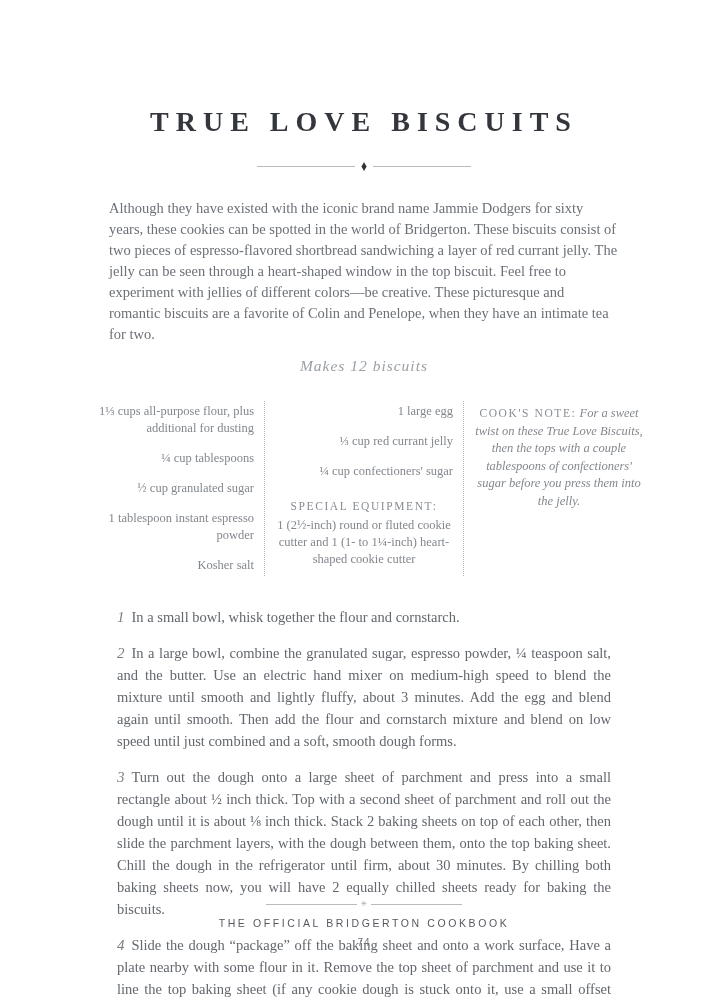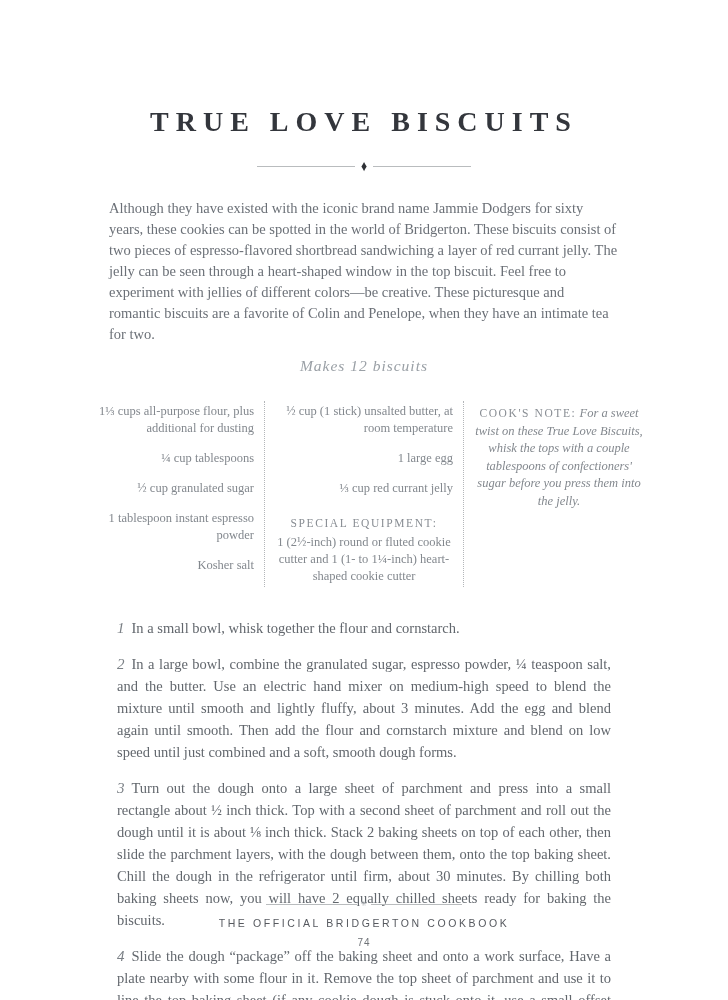--- a/index.html
+++ b/index.html
@@ -168,29 +168,29 @@
 
     <p class="ing">1⅓ cups all-purpose flour, plus additional for dusting</p>
         <p class="ing">¼ cup tablespoons</p>
         <p class="ing">½ cup granulated sugar</p>
         <p class="ing">1 tablespoon instant espresso powder</p>
         <p class="ing">Kosher salt</p>
       </div>
     <div class="col col-2">
       <div>
 
-      <p class="ing">½ cup (1 stick) unsalted butter, at room temperature</p>
           <p class="ing">1 large egg</p>
           <p class="ing">⅓ cup red currant jelly</p>
+          <p class="ing">¼ cup confectioners' sugar</p>
         </div>
       <p class="subhead">SPECIAL EQUIPMENT:</p>
       <p class="equip">1 (2½-inch) round or fluted cookie cutter and 1 (1- to 1¼-inch) heart-shaped cookie cutter</p>
     </div>
     <div class="col col-3">
-      <p class="note-block"><span class="note-label">COOK'S NOTE:</span> <span class="note-text">For a sweet twist on these True Love Biscuits, whisk the tops with a couple tablespoons of confectioners' sugar before you press them into the jelly.</span></p>
+      <p class="note-block"><span class="note-label">COOK'S NOTE:</span> <span class="note-text">For a sweet twist on these True Love Biscuits, then the tops with a couple tablespoons of confectioners' sugar before you press them into the jelly.</span></p>
     </div>
   </div>
 
   <div class="steps">
 
       <p class="step"><span class="step-num">1</span><span>In a small bowl, whisk together the flour and cornstarch.</span></p>
 
       <p class="step"><span class="step-num">2</span><span>In a large bowl, combine the granulated sugar, espresso powder, ¼ teaspoon salt, and the butter. Use an electric hand mixer on medium-high speed to blend the mixture until smooth and lightly fluffy, about 3 minutes. Add the egg and blend again until smooth. Then add the flour and cornstarch mixture and blend on low speed until just combined and a soft, smooth dough forms.</span></p>
 
       <p class="step"><span class="step-num">3</span><span>Turn out the dough onto a large sheet of parchment and press into a small rectangle about ½ inch thick. Top with a second sheet of parchment and roll out the dough until it is about ⅛ inch thick. Stack 2 baking sheets on top of each other, then slide the parchment layers, with the dough between them, onto the top baking sheet. Chill the dough in the refrigerator until firm, about 30 minutes. By chilling both baking sheets now, you will have 2 equally chilled sheets ready for baking the biscuits.</span></p>

